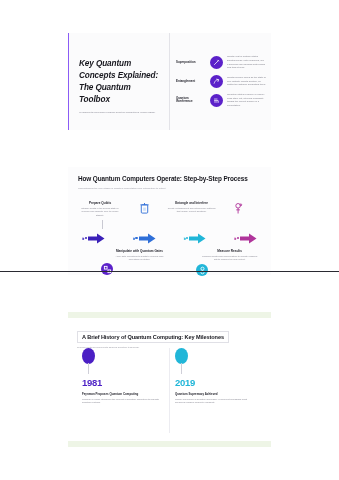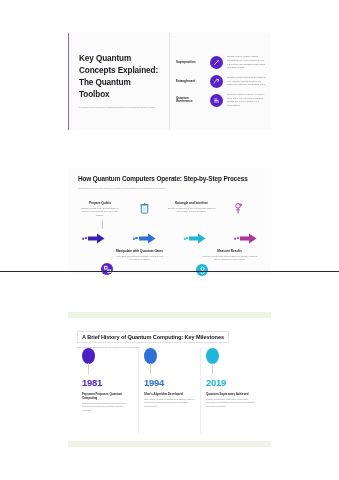--- a/index.html
+++ b/index.html
@@ -12,21 +12,22 @@
 
   
   .panel1{
     position:absolute;left:68px;top:33px;width:203px;height:97px;
     background:#fbfbfc;border-left:1.4px solid #8b5cf6;
     box-sizing:border-box;display:flex;
   }
   .p1-left{
     width:50%;box-sizing:border-box;padding:20px 10px 10px 10px;
     border-right:1px solid #e3e3e8;display:flex;flex-direction:column;
-    justify-content:flex-start;
+    justify-content:center;
+    font-style:italic;
   }
   .p1-title{
     font-size:8.2px;line-height:1.45;font-weight:700;color:#18181f;
     letter-spacing:-.1px;
   }
   .p1-sub{
     margin-top:5px;font-size:2.5px;line-height:1.5;color:#8e8e99;
   }
   .p1-right{
     width:50%;box-sizing:border-box;padding:7px 5px 7px 6px;
@@ -282,29 +283,20 @@
         <div class="p3-col">
           <div class="balloon">
             <div class="b" style="background:#4b1fc4"></div>
               <div class="s"></div>
           </div>
           <div class="p3-year" style="color:#4b1fc4">1981</div>
           <div class="p3-ev">Feynman Proposes Quantum Computing</div>
           <div class="p3-d">Richard Feynman introduces the concept of quantum computers to simulate quantum systems.</div>
         </div>
 
-        <div class="p3-col">
-          <div class="balloon">
-            <div class="b" style="background:#2f6fd8"></div>
-              <div class="s"></div>
-          </div>
-          <div class="p3-year" style="color:#2f6fd8">1994</div>
-          <div class="p3-ev">Shor's Algorithm Developed</div>
-          <div class="p3-d">Peter Shor creates an algorithm enabling efficient factoring on quantum computers, impacting cryptography.</div>
-        </div>
 
         <div class="p3-col">
           <div class="balloon">
             <div class="b" style="background:#21b6d8"></div>
               <div class="s"></div>
           </div>
           <div class="p3-year" style="color:#21b6d8">2019</div>
           <div class="p3-ev">Quantum Supremacy Achieved</div>
           <div class="p3-d">Google announces a quantum supremacy experiment surpassing most advanced classical computer capability.</div>
         </div>

